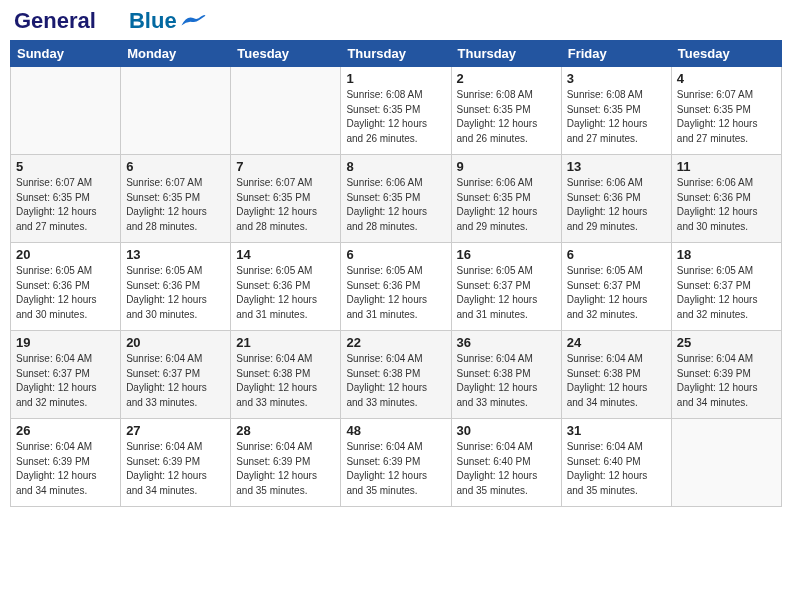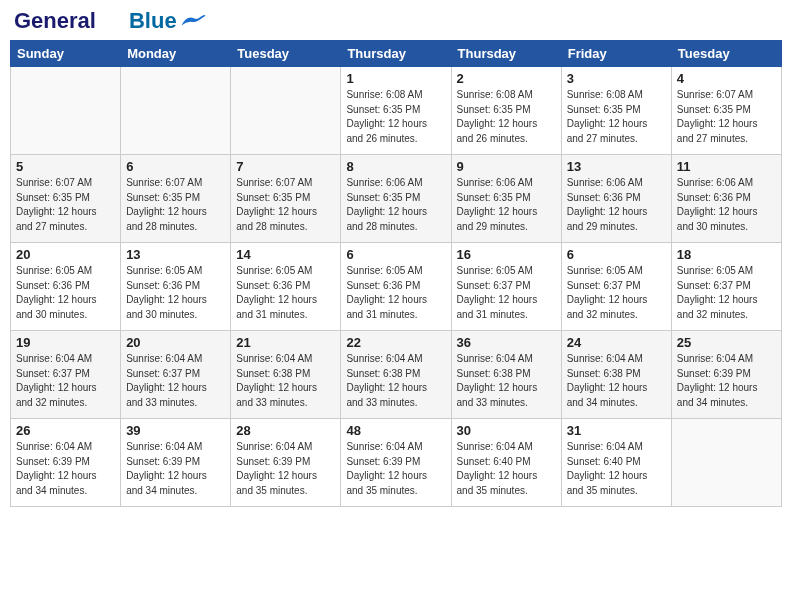--- a/index.html
+++ b/index.html
@@ -315,21 +315,21 @@
       </tr>
       <tr>
         <td>
           <span class="day-num">26</span>
           <div class="day-info" style="white-space: pre-line;">Sunrise: 6:04 AM
 Sunset: 6:39 PM
 Daylight: 12 hours
 and 34 minutes.</div>
         </td>
         <td>
-          <span class="day-num">39</span>
+          <span class="day-num">27</span>
           <div class="day-info" style="white-space: pre-line;">Sunrise: 6:04 AM
 Sunset: 6:39 PM
 Daylight: 12 hours
 and 34 minutes.</div>
         </td>
         <td>
           <span class="day-num">28</span>
           <div class="day-info" style="white-space: pre-line;">Sunrise: 6:04 AM
 Sunset: 6:39 PM
 Daylight: 12 hours

